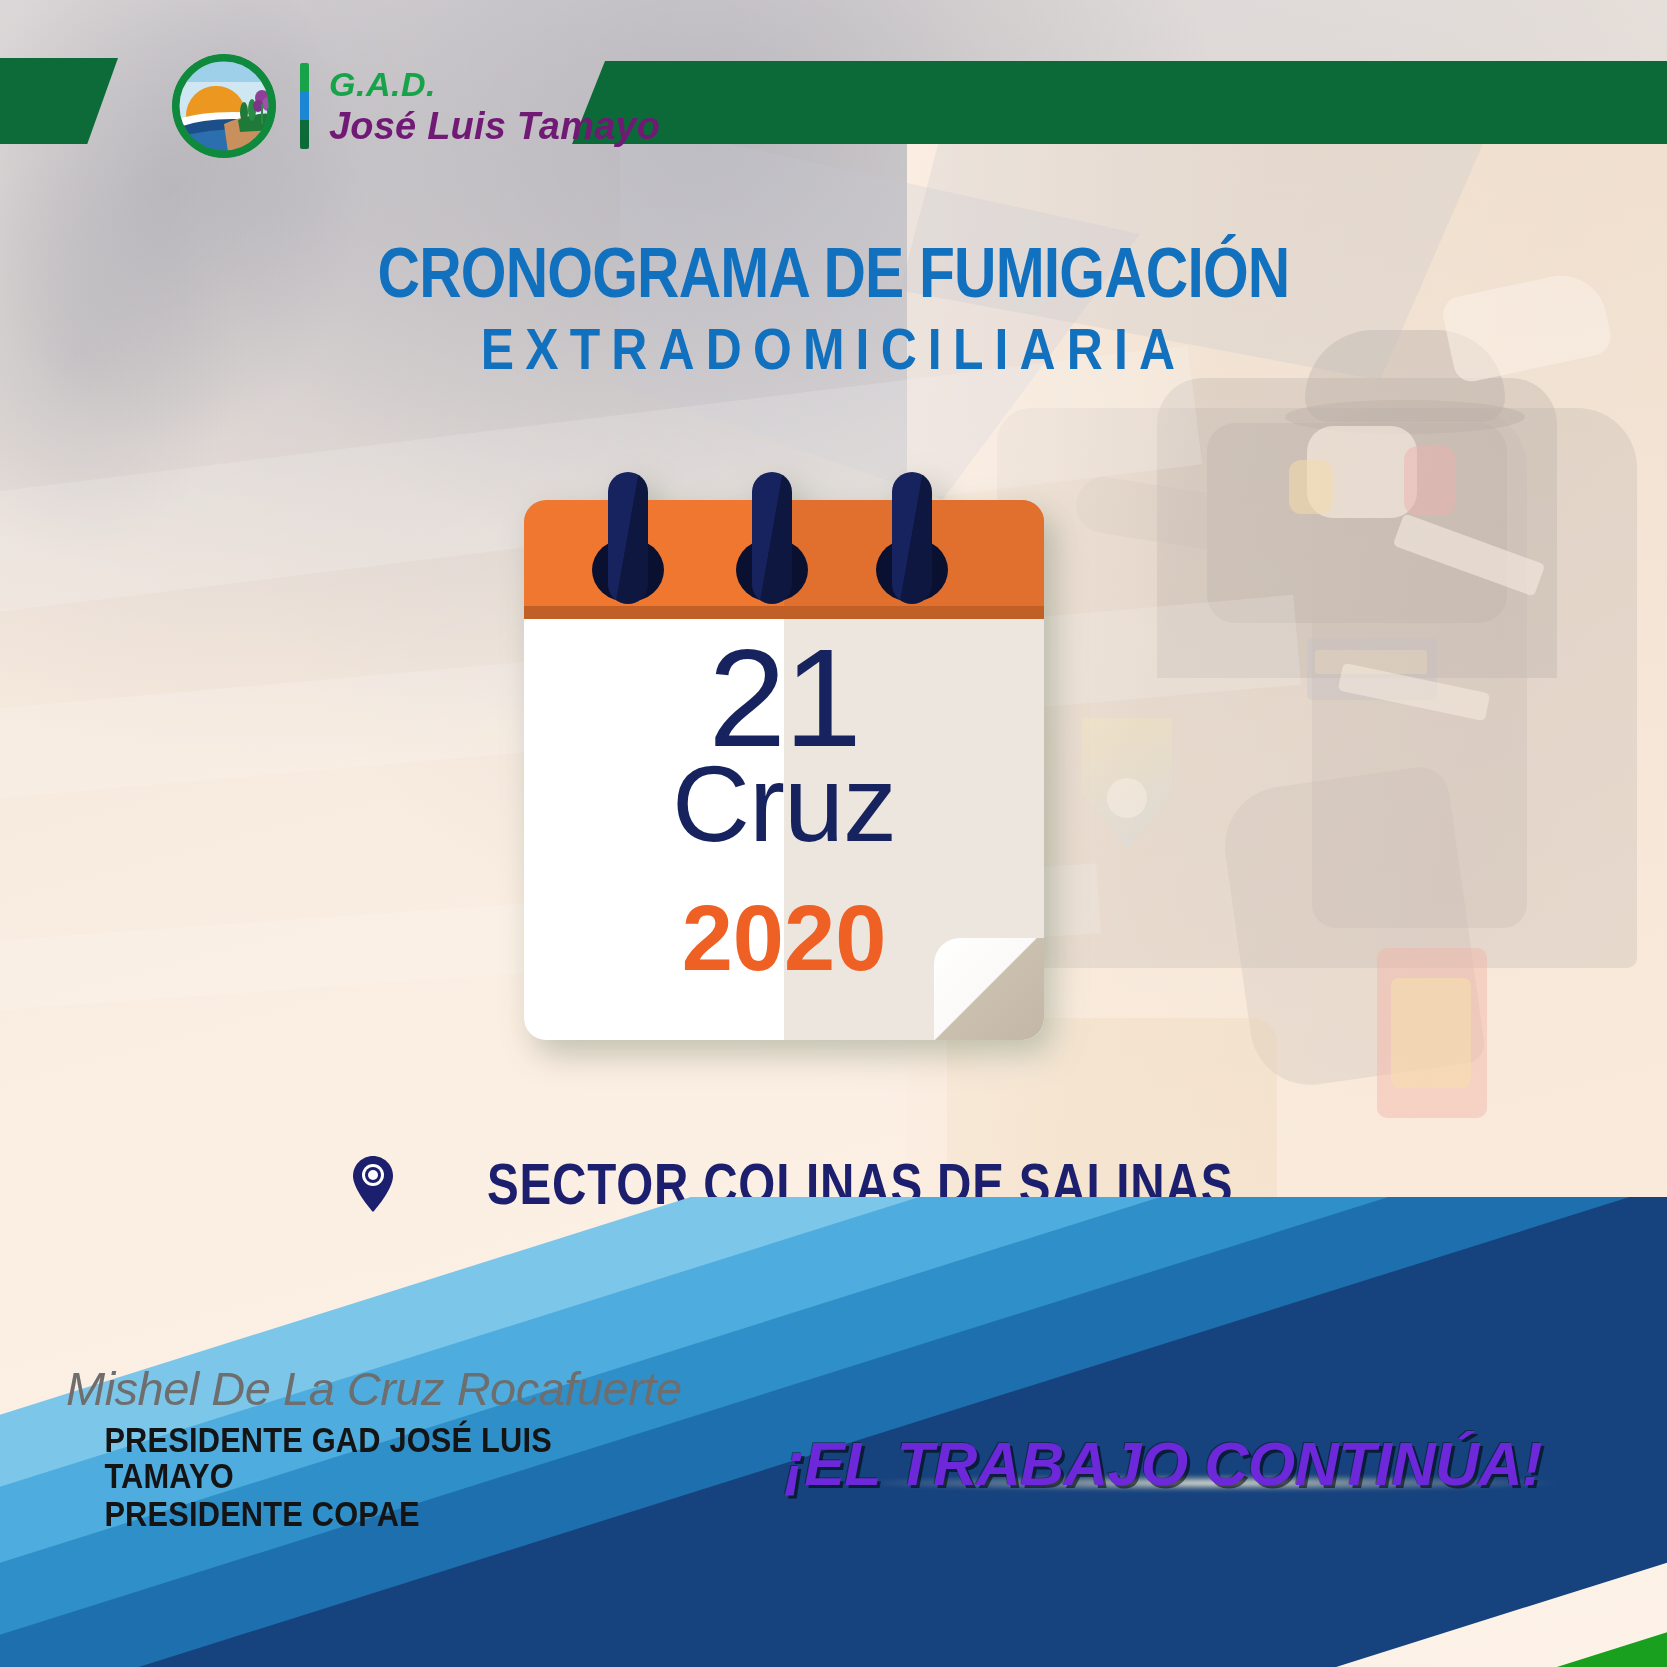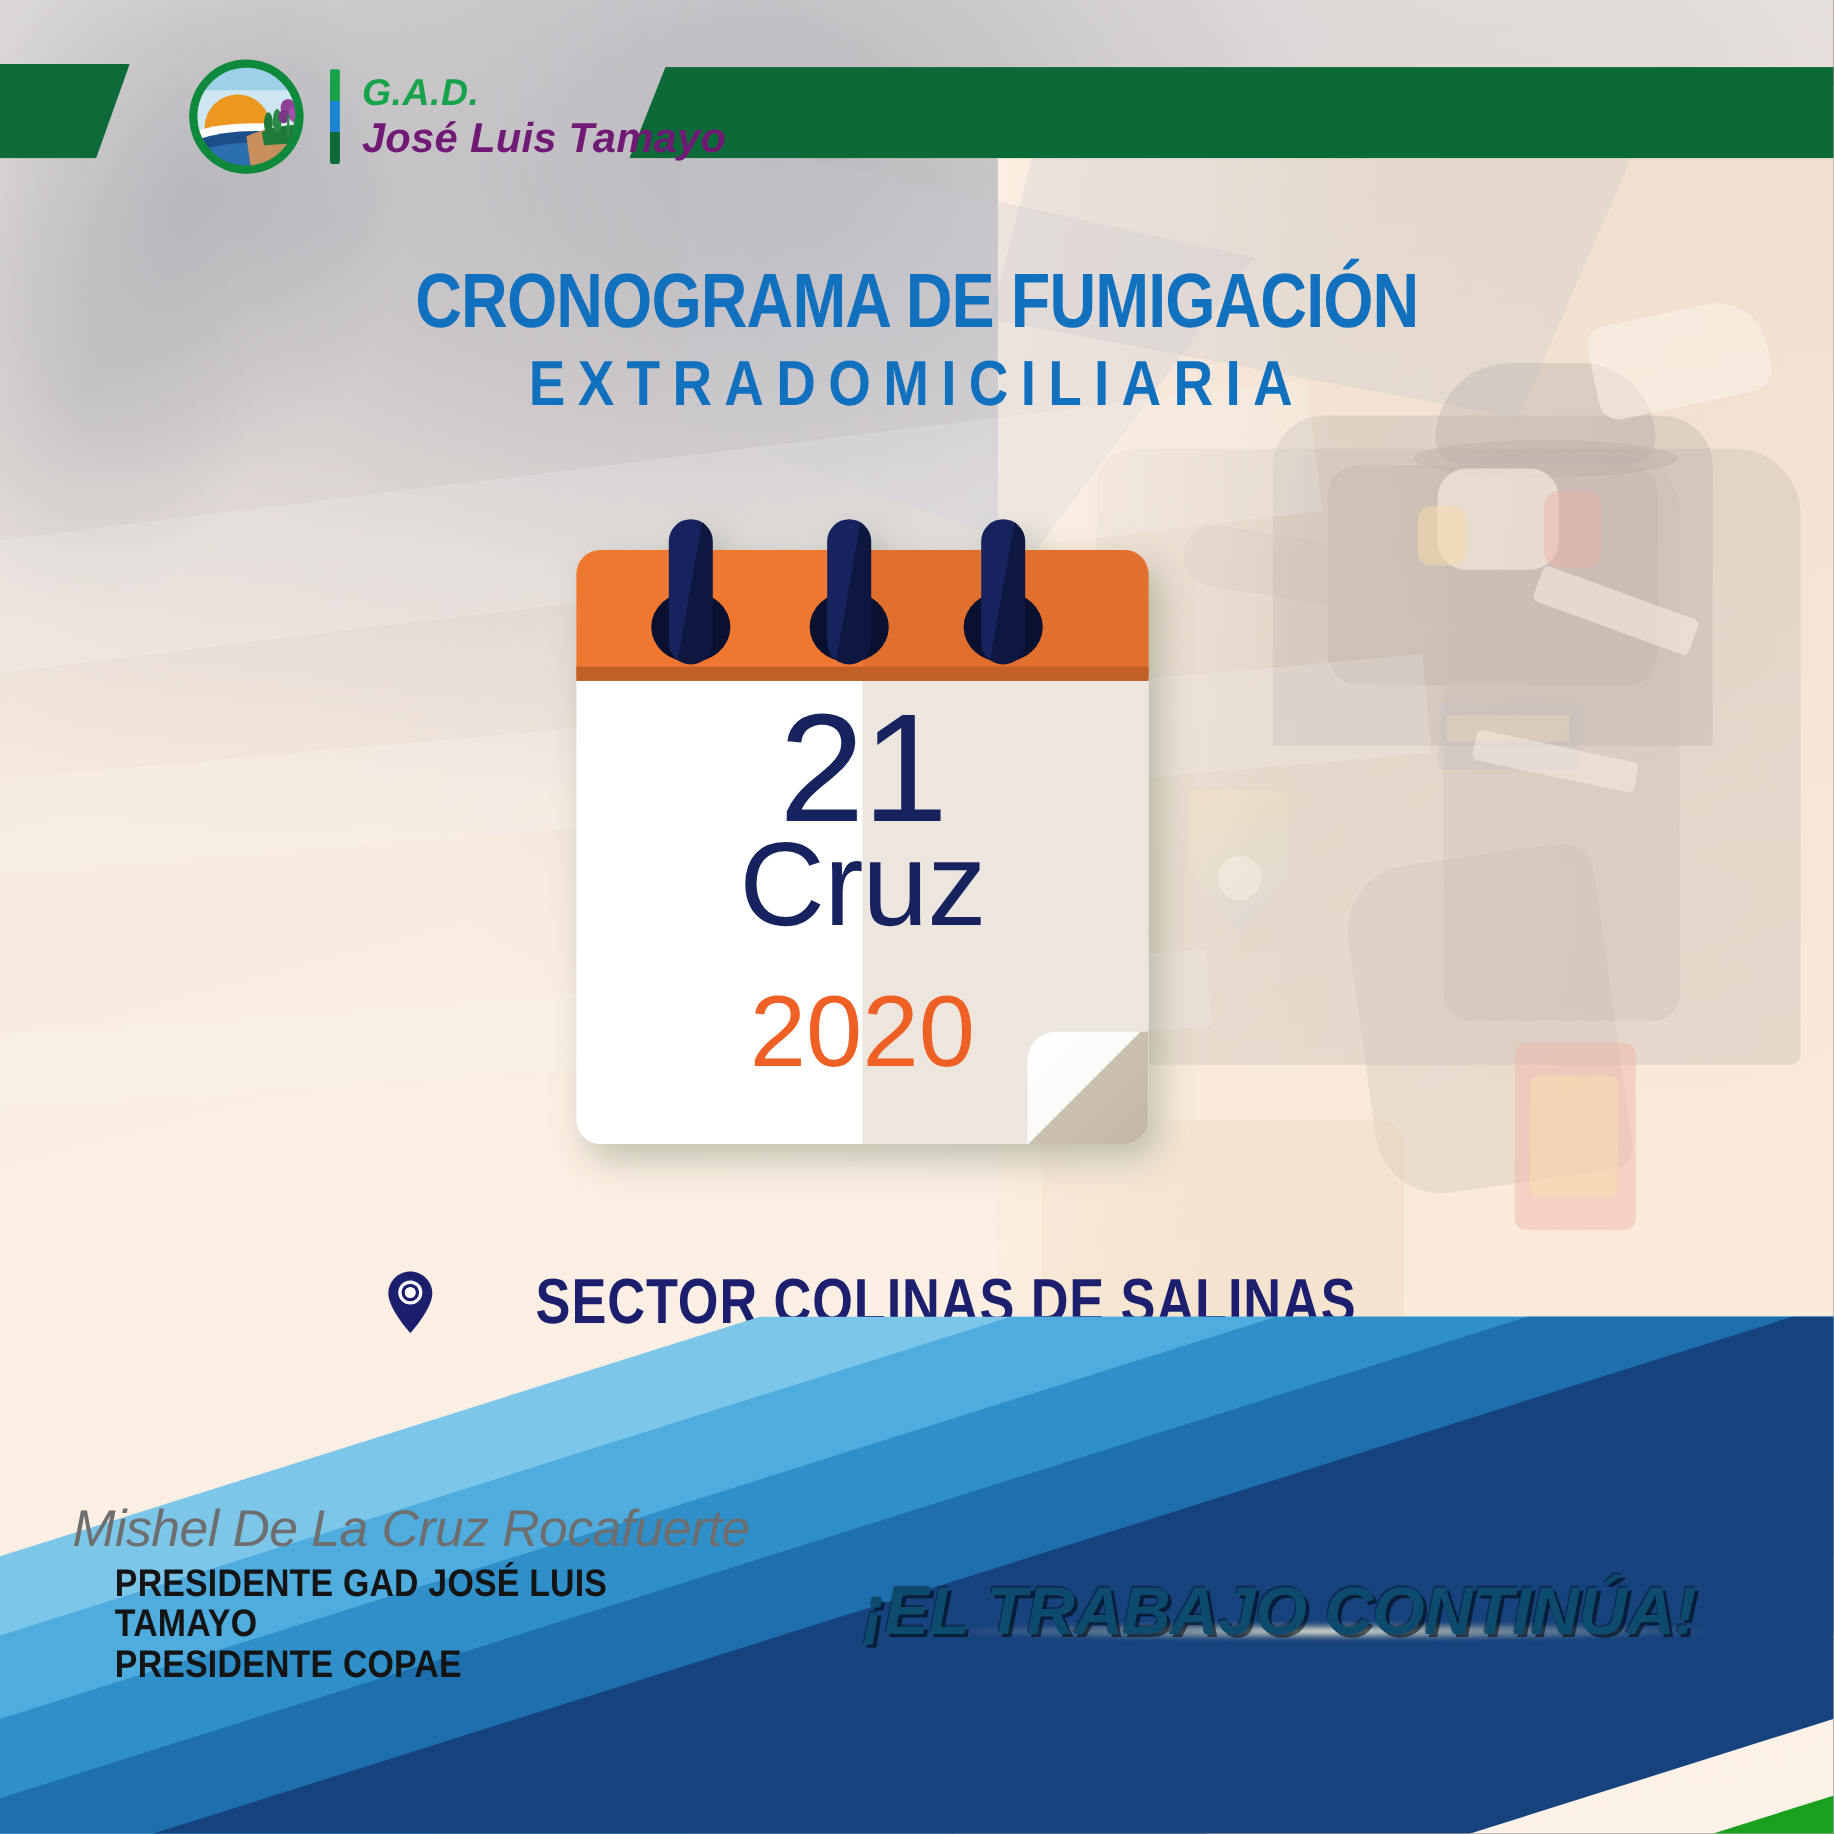--- a/index.html
+++ b/index.html
@@ -100,21 +100,21 @@
     border-top-left-radius:26px;}
   .ring{position:absolute;width:40px;height:132px;border-radius:20px;
     background:linear-gradient(100deg,#16235e 0%,#16235e 48%,#0d1740 49%,#0d1740 100%);}
   .ring-b{position:absolute;width:72px;height:64px;border-radius:50%;background:#0a1030;}
   .r1{left:84px;top:-28px;} .rb1{left:68px;top:38px;}
   .r2{left:228px;top:-28px;} .rb2{left:212px;top:38px;}
   .r3{left:368px;top:-28px;} .rb3{left:352px;top:38px;}
   .cal-txt{position:absolute;left:0;top:128px;width:100%;text-align:center;line-height:1;}
   .cal-day{font-size:140px;color:#16235e;letter-spacing:-2px;}
   .cal-month{font-size:108px;color:#16235e;margin-top:-18px;letter-spacing:-1px;}
-  .cal-year{font-size:92px;color:#ef6024;margin-top:34px;font-weight:400;}
+  .cal-year{font-size:92px;color:#ef6024;margin-top:34px;font-weight:700;}
 
   
   .sectors{position:absolute;left:0;right:0;top:1150px;text-align:center;}
   .sector{display:flex;align-items:center;justify-content:center;gap:10px;white-space:nowrap;}
   .sector span.lbl{font-size:58px;font-weight:bold;line-height:1.04;
     transform:scaleX(.82);transform-origin:center;letter-spacing:1px;}
   .sec-green span.lbl{color:#146b36;}
   .sec-navy{margin-top:4px;}
   .sec-navy span.lbl{color:#1b1f6e;}
   .pin{flex:0 0 auto;}
@@ -125,21 +125,21 @@
   .b-l1{background:#7cc6ea;transform:rotate(-17.5deg);left:-14%;top:300px;}
   .b-l2{background:#4eadde;transform:rotate(-17.5deg);left:-14%;top:372px;}
   .b-l3{background:#2f8fc9;transform:rotate(-17.5deg);left:-14%;top:448px;}
   .b-l4{background:#1d6fae;transform:rotate(-17.5deg);left:-14%;top:520px;}
   .b-l5{background:#16427e;transform:rotate(-17.5deg);left:-14%;top:596px;}
   .b-green{position:absolute;left:-14%;width:130%;height:300px;background:#18a01e;
     transform:rotate(-17.5deg);top:700px;}
   .b-flare{position:absolute;left:860px;bottom:176px;width:700px;height:16px;
     background:radial-gradient(ellipse at center,rgba(255,255,240,.95) 0%,rgba(255,240,190,.45) 28%,rgba(255,240,190,0) 72%);
     filter:blur(2px);}
-  .slogan{position:absolute;right:125px;bottom:168px;color:#0c4a6e;font-size:61px;font-weight:bold;
+  .slogan{position:absolute;right:125px;bottom:168px;color:#6d28d9;font-size:61px;font-weight:bold;
     font-style:italic;white-space:nowrap;letter-spacing:-.5px;
     text-shadow:3px 3px 0 rgba(0,0,0,.55),-1px -1px 0 rgba(0,0,0,.35);}
 
   
   .sig{position:absolute;left:66px;bottom:135px;width:640px;text-align:left;line-height:1.02;}
   .sig-name{font-size:47px;font-style:italic;color:#6e6e6e;font-weight:500;letter-spacing:-.5px;}
   .sig-r1{font-size:35px;font-weight:bold;color:#141414;margin-top:9px;
     transform:scaleX(.88);transform-origin:center;letter-spacing:.2px;}
   .sig-r2{font-size:35px;font-weight:bold;color:#141414;margin-top:3px;
     transform:scaleX(.88);transform-origin:center;letter-spacing:.2px;}

